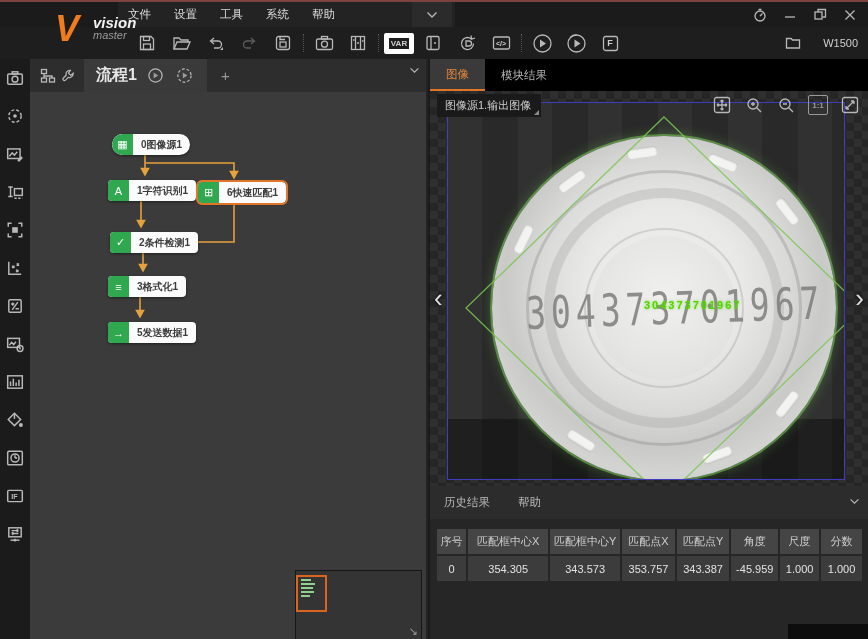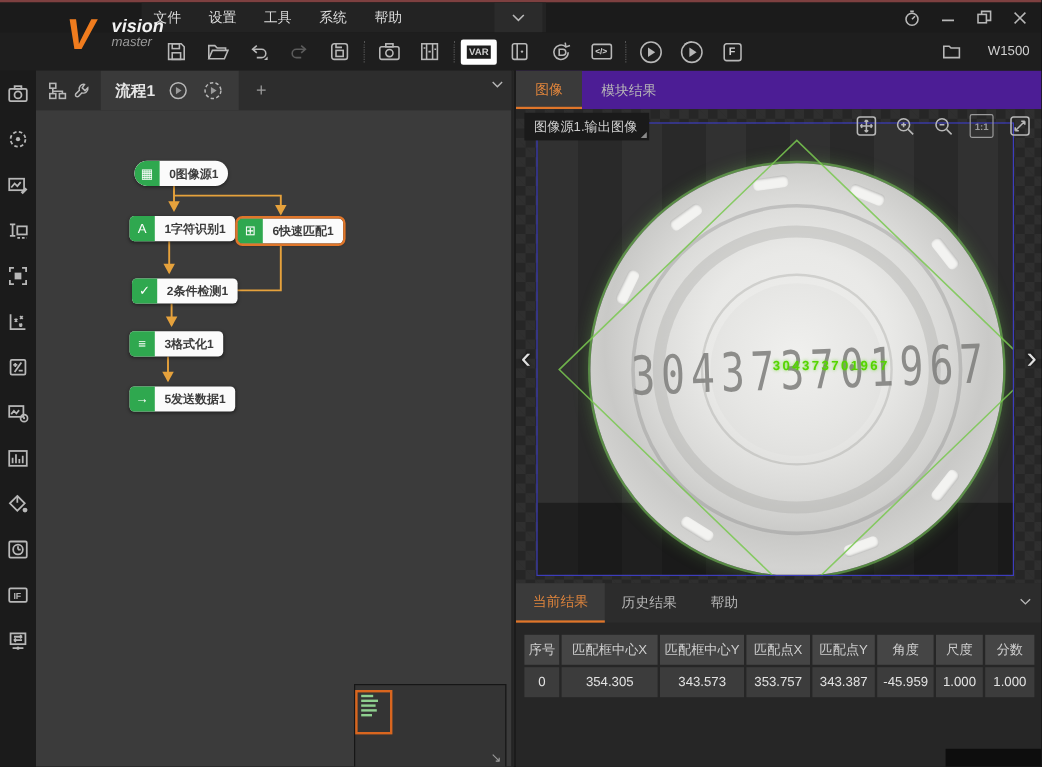--- a/index.html
+++ b/index.html
@@ -33,40 +33,40 @@
   #workspace{position:absolute;right:10px;top:0;height:32px;display:flex;align-items:center;gap:22px;color:#cfcfcf;font-size:11px;}
 
   
   #sidebar{position:absolute;left:0;top:57px;width:30px;height:582px;background:#1b1b1b;display:flex;flex-direction:column;align-items:center;padding-top:8px;gap:16px;}
   .sbtn{width:22px;height:22px;display:flex;align-items:center;justify-content:center;}
 
   
   #flow{position:absolute;left:30px;top:57px;width:398px;height:582px;background:#3b3b3b;border-right:2px solid #232323;}
   #flowbar{position:absolute;left:0;top:0;width:100%;height:33px;background:#2d2d2d;display:flex;align-items:center;}
   #flowtab{display:flex;align-items:center;gap:9px;background:#3a3a3a;height:33px;padding:0 12px;margin-left:6px;}
-  #flowtab .tname{font-size:13px;color:#e6e6e6;font-weight:bold;}
+  #flowtab .tname{font-size:16px;color:#e6e6e6;font-weight:bold;}
   .fbtn{width:20px;height:20px;display:flex;align-items:center;justify-content:center;}
   #flow-add{font-size:15px;color:#9a9a9a;margin-left:14px;}
   #flowbar-chevron{position:absolute;right:6px;top:8px;}
   #canvas{position:absolute;left:0;top:33px;width:100%;height:549px;overflow:hidden;}
   .node{position:absolute;display:flex;align-items:stretch;background:#fbfbfb;border-radius:4px;height:21px;box-shadow:0 1px 3px rgba(0,0,0,.45);}
   .node.pill{border-radius:11px;overflow:hidden;}
   .node.sel{outline:2px solid #e0762a;}
   .nico{width:21px;background:#2fa84f;color:#fff;font-size:11px;display:flex;align-items:center;justify-content:center;border-radius:4px 0 0 4px;}
   .node.pill .nico{border-radius:11px 0 0 11px;}
   .nlabel{padding:0 8px;font-size:10px;font-weight:bold;color:#3c3c3c;display:flex;align-items:center;white-space:nowrap;}
   #minimap{position:absolute;left:265px;top:478px;width:127px;height:71px;background:#343434;border:1px solid #161616;}
   #mini-view{position:absolute;left:0px;top:4px;width:31px;height:37px;border:2px solid #d9661f;padding:2px 3px;}
   .mk{height:2px;background:#8fd08f;margin-bottom:2px;}
   .mk.w1{width:10px}.mk.w2{width:14px}.mk.w3{width:12px}.mk.w4{width:13px}.mk.w5{width:9px}
   #mini-resize{position:absolute;right:3px;bottom:2px;color:#9a9a9a;font-size:11px;}
 
   
   #right{position:absolute;left:430px;top:57px;width:438px;height:582px;background:#2a2a2a;}
-  #rp-tabs{position:absolute;left:0;top:0;width:100%;height:32px;background:#4c1d95;display:flex;}
+  #rp-tabs{position:absolute;left:0;top:0;width:100%;height:32px;background:#000000;display:flex;}
   .rtab{height:32px;padding:0 16px;display:flex;align-items:center;font-size:11.5px;color:#b8b8b8;}
   .rtab.active{background:#3a3a3a;color:#e0853c;border-bottom:2px solid #e0762a;}
 
   #viewport{position:absolute;left:0;top:32px;width:438px;height:395px;overflow:hidden;
     background-color:#262626;
     background-image:linear-gradient(45deg,#2f2f2f 25%,transparent 25%,transparent 75%,#2f2f2f 75%),
                      linear-gradient(45deg,#2f2f2f 25%,transparent 25%,transparent 75%,#2f2f2f 75%);
     background-position:0 0,8px 8px;background-size:16px 16px;}
   #photo{position:absolute;left:17px;top:11px;width:398px;height:378px;border:1px solid #3d3dbe;
     background:repeating-linear-gradient(90deg,#313131 0 34px,#292929 34px 70px);overflow:hidden;}
@@ -511,21 +511,20 @@
           <polygon points="216,14 414,205 216,396 18,205" fill="none" stroke="#79c850" stroke-width="1.3" opacity="0.85"></polygon>
         </svg>
       </div>
 
       <span class="navchev" id="nav-left">‹</span>
       <span class="navchev" id="nav-right">›</span>
 
     </div>
 
     <div id="res-tabs">
-      <div class="restab active">当前结果</div>
       <div class="restab">历史结果</div>
       <div class="restab">帮助</div>
       <span id="res-chevron">
         <svg width="11" height="7" viewBox="0 0 12 8">
             <path d="M1.5 1.5 L6 6 L10.5 1.5" class="ico" stroke="#9a9a9a"></path>
           </svg>
       </span>
     </div>
 
     <div id="res-body">

